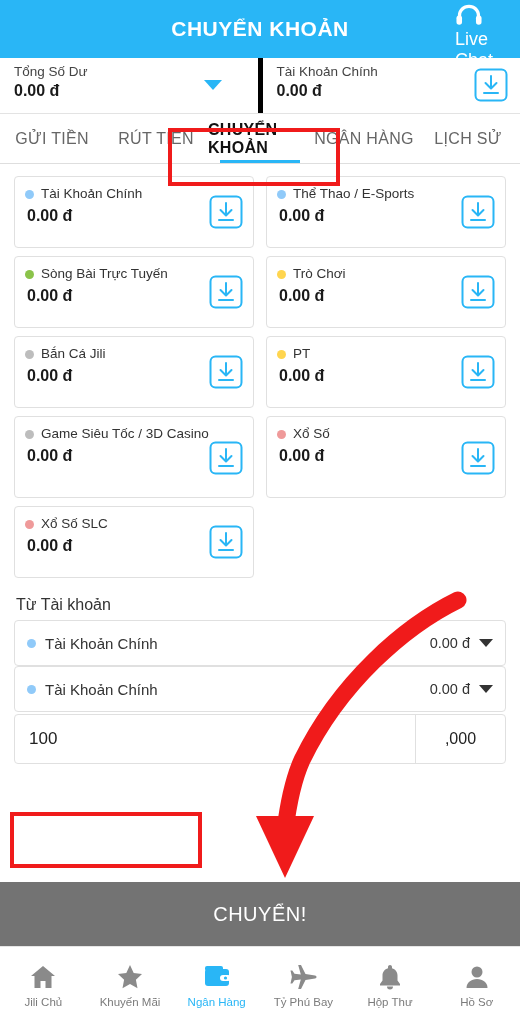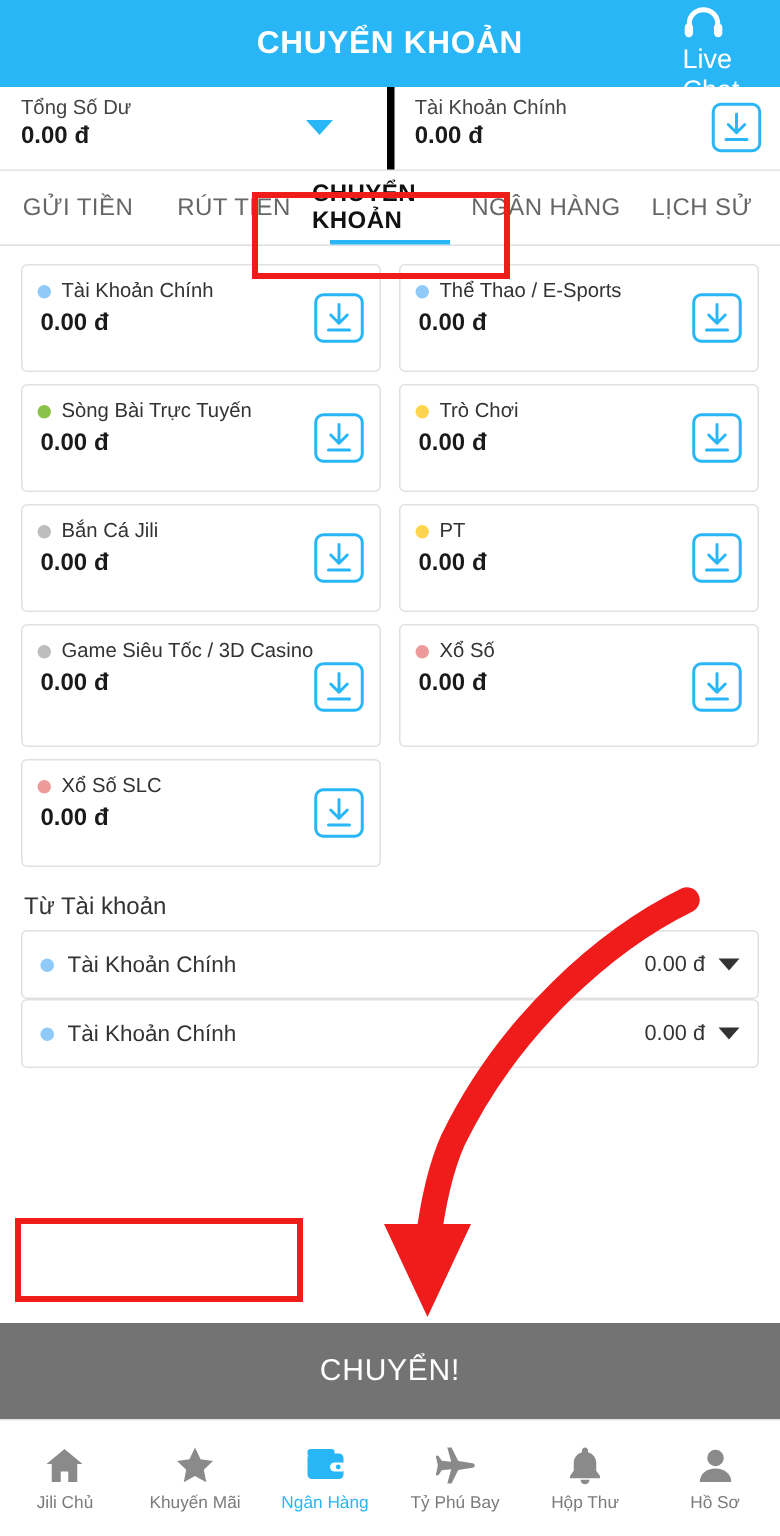--- a/index.html
+++ b/index.html
@@ -422,20 +422,24 @@
 
       <div class="select-box">
         <div class="select-left">
           <span class="select-dot"></span>
           <span class="select-text">Tài Khoản Chính</span>
         </div>
         <span class="select-val">0.00 đ</span>
         <span class="tri-down"></span>
       </div>
 
+      <div class="amount-row">
+        <input class="amount-input" type="text" value="100" style="">
+        <div class="amount-suffix">,000</div>
+      </div>
 
     </div>
   </div>
 
   <div class="submit-btn">CHUYỂN!</div>
 
   <div class="bottom-nav">
 
     <div class="nav-item">
       <span class="nav-icon">

